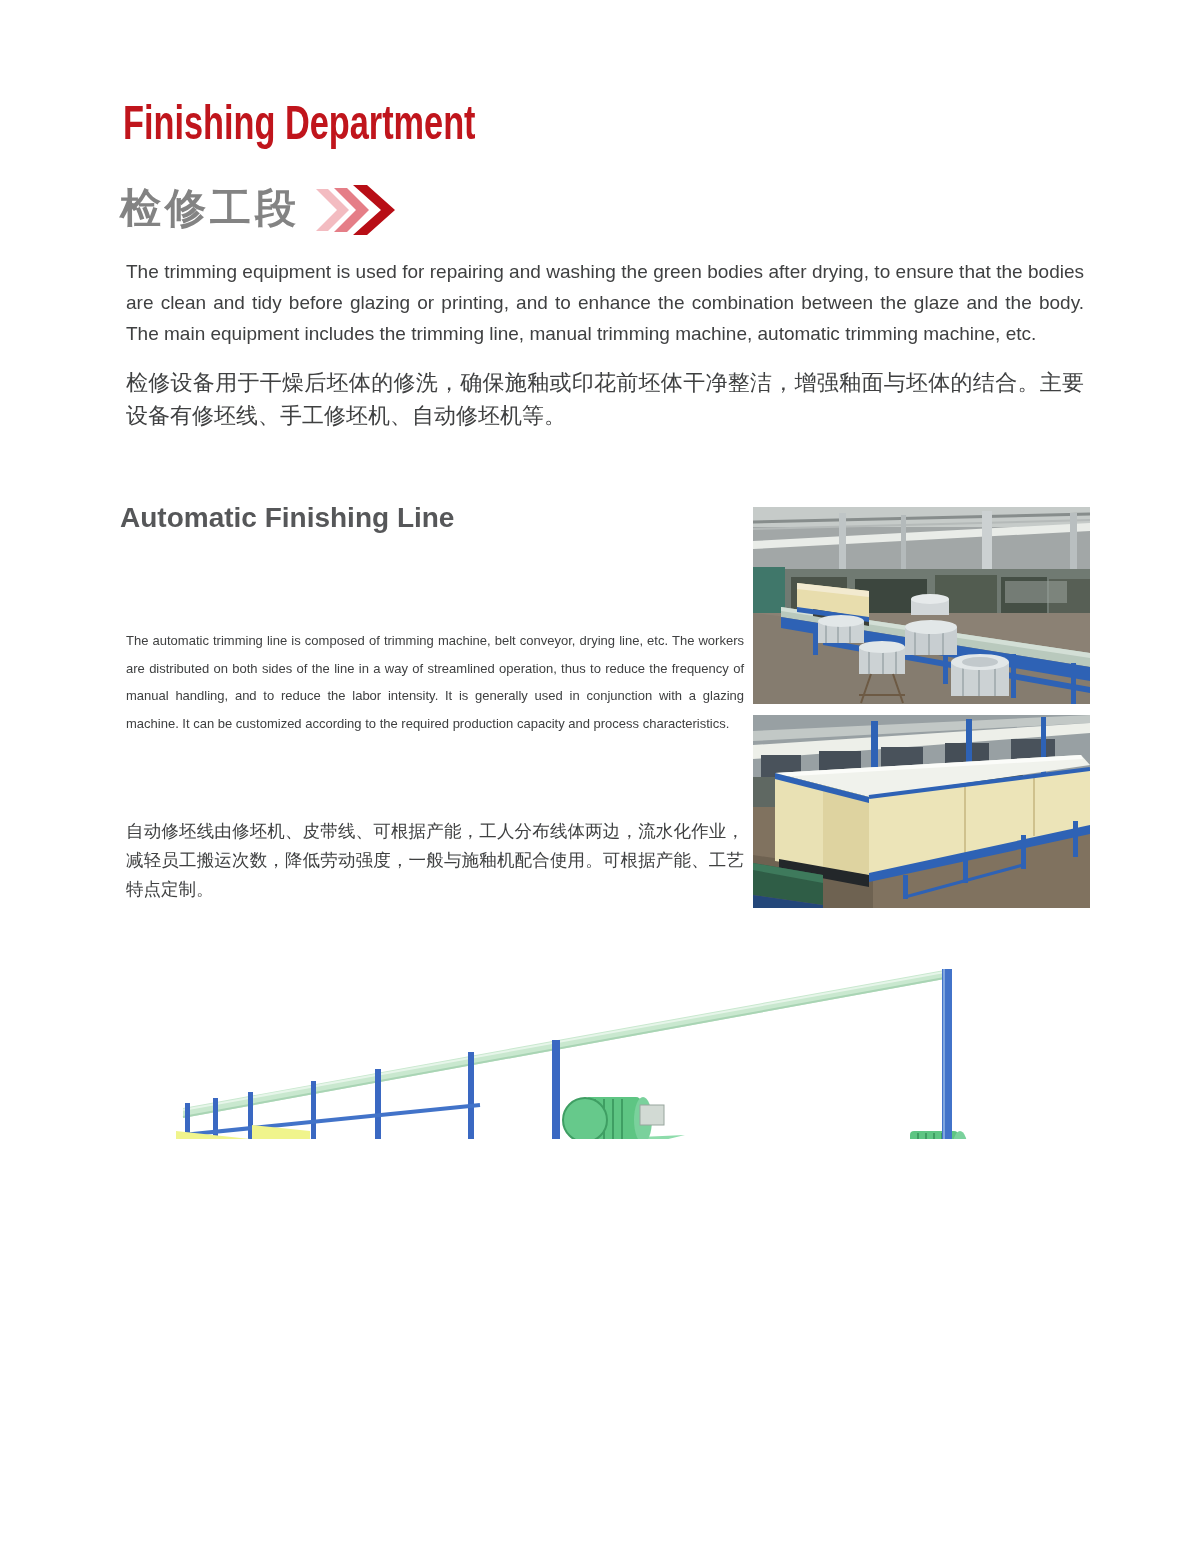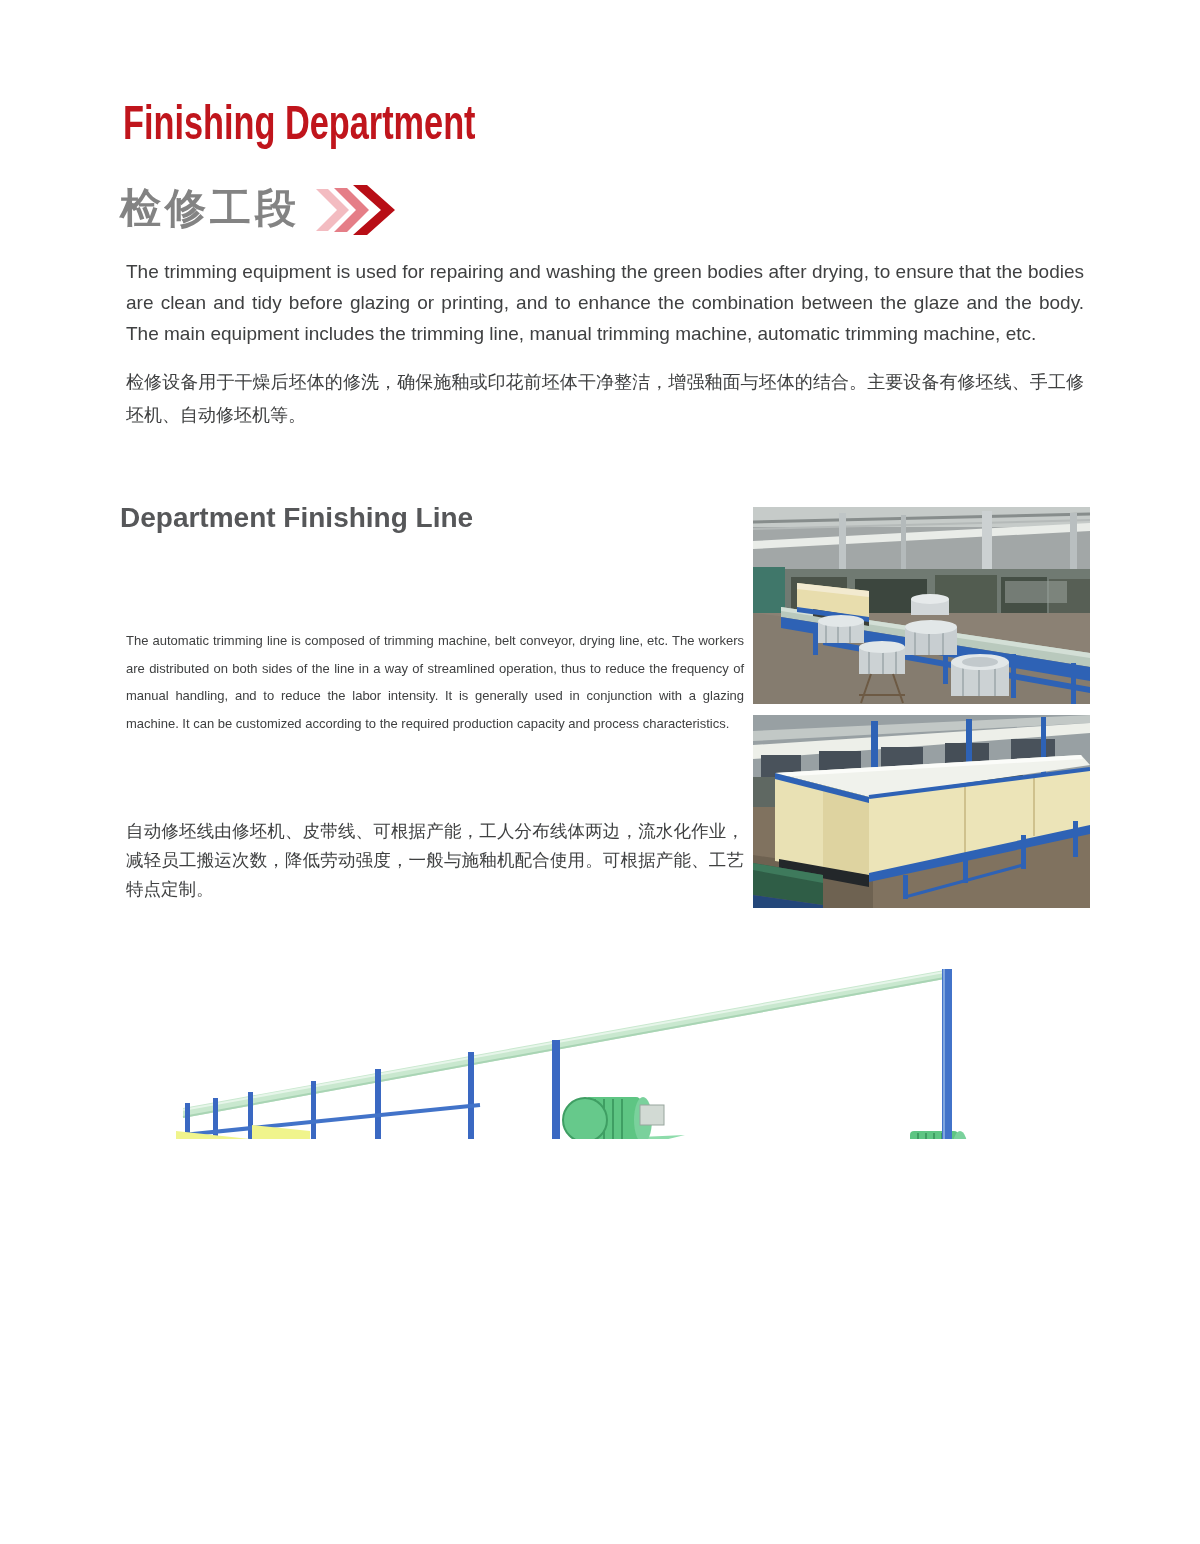--- a/index.html
+++ b/index.html
@@ -15,21 +15,21 @@
   }
   .subtitle-row{position:absolute;left:120px;top:153px;display:flex;align-items:center;gap:16px;margin-top:29px;}
   .title-zh{
     margin:0;font-size:41px;font-weight:bold;line-height:1.2;
     color:var(--title-gray,#838383);letter-spacing:4px;white-space:nowrap;
   }
   .chevrons{display:block;margin-top:2px;}
   
   .para{position:absolute;margin:6px;text-align:justify;}
   .intro-en{left:120px;top:250px;width:958px;font-size:19px;line-height:31px;}
-  .intro-zh{left:120px;top:360px;width:958px;font-size:18px;line-height:33px;}
+  .intro-zh{left:120px;top:360px;width:958px;font-size:22px;line-height:33px;}
   .sec-head{position:absolute;left:120px;top:500px;}
   .sec-en,.sec-zh{margin:0;font-weight:bold;color:var(--heading-gray,#565759);}
   .sec-en{font-size:28px;line-height:35px;}
   .sec-zh{font-size:25px;line-height:34px;letter-spacing:3px;}
   .col-en{left:120px;top:621px;width:618px;font-size:13px;line-height:27.5px;}
   .col-zh{left:120px;top:811px;width:618px;font-size:17.5px;line-height:29px;}
   
   .photo1{position:absolute;left:753px;top:507px;width:337px;height:197px;}
   .photo2{position:absolute;left:753px;top:715px;width:337px;height:193px;}
   .illustration{position:absolute;left:140px;top:945px;width:940px;height:575px;}
@@ -64,21 +64,21 @@
       <polygon points="0,5 12,5 33,26 12,47 0,47 21,26" style="fill:var(--arrow-light,#f3bcc1)"></polygon>
       <polygon points="18,4 31,4 53,26 31,48 18,48 40,26" style="fill:var(--arrow-mid,#e57e87)"></polygon>
       <polygon points="37,1 51,1 79,26 51,51 37,51 65,26" style="fill:var(--arrow-dark,#b80e16)"></polygon>
     </svg>
   </div>
 
   <p class="para intro-en">The trimming equipment is used for repairing and washing the green bodies after drying, to ensure that the bodies are clean and tidy before glazing or printing, and to enhance the combination between the glaze and the body. The main equipment includes the trimming line, manual trimming machine, automatic trimming machine, etc.</p>
   <p class="para intro-zh">检修设备用于干燥后坯体的修洗，确保施釉或印花前坯体干净整洁，增强釉面与坯体的结合。主要设备有修坯线、手工修坯机、自动修坯机等。</p>
 
   <div class="sec-head">
-    <h3 class="sec-en">Department Finishing Line</h3>
+    <h3 class="sec-en">Automatic Finishing Line</h3>
   </div>
 
   <p class="para col-en">The automatic trimming line is composed of trimming machine, belt conveyor, drying line, etc. The workers are distributed on both sides of the line in a way of streamlined operation, thus to reduce the frequency of manual handling, and to reduce the labor intensity. It is generally used in conjunction with a glazing machine. It can be customized according to the required production capacity and process characteristics.</p>
   <p class="para col-zh">自动修坯线由修坯机、皮带线、可根据产能，工人分布线体两边，流水化作业，减轻员工搬运次数，降低劳动强度，一般与施釉机配合使用。可根据产能、工艺特点定制。</p>
 
   <figure class="photo1">
     <svg viewBox="0 0 337 197" preserveAspectRatio="none">
       <rect width="337" height="110" fill="#a2a7a7"></rect>
       <rect width="337" height="20" fill="#c6cbc9"></rect>
       <line x1="0" y1="15" x2="337" y2="7" stroke="#878d8c" stroke-width="3"></line>

